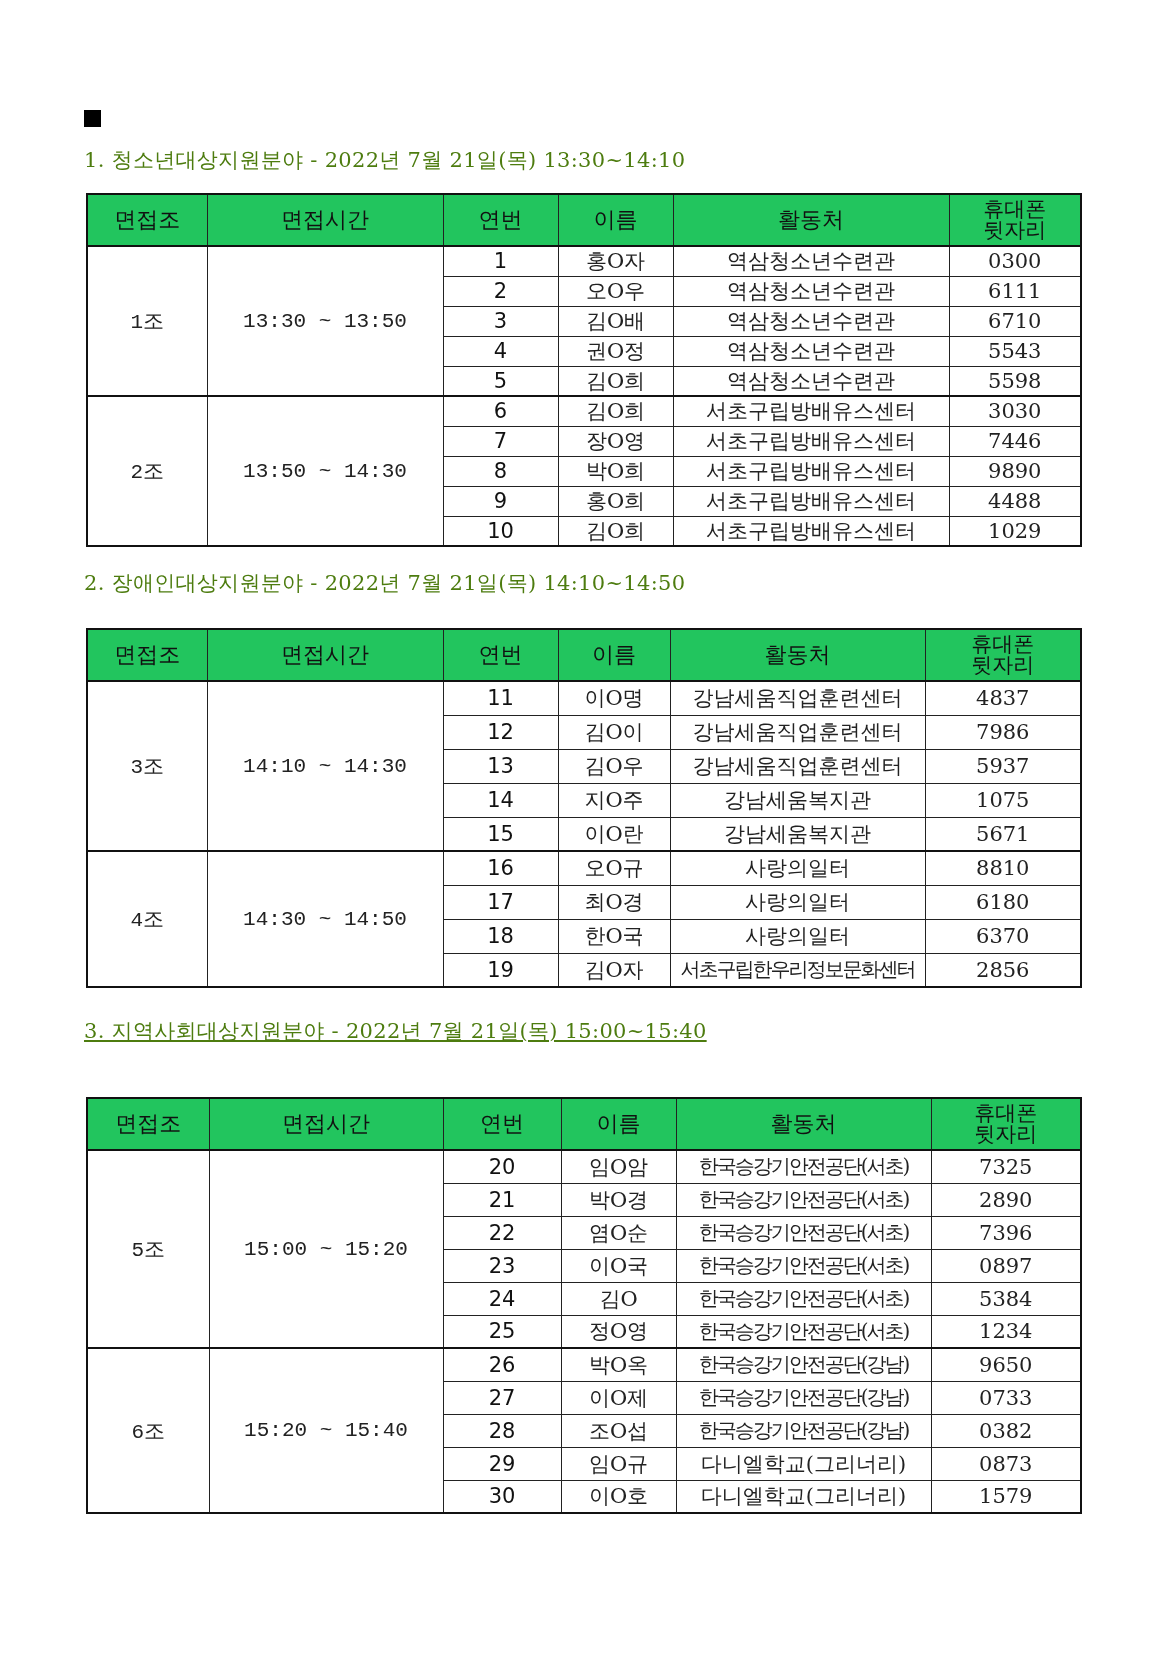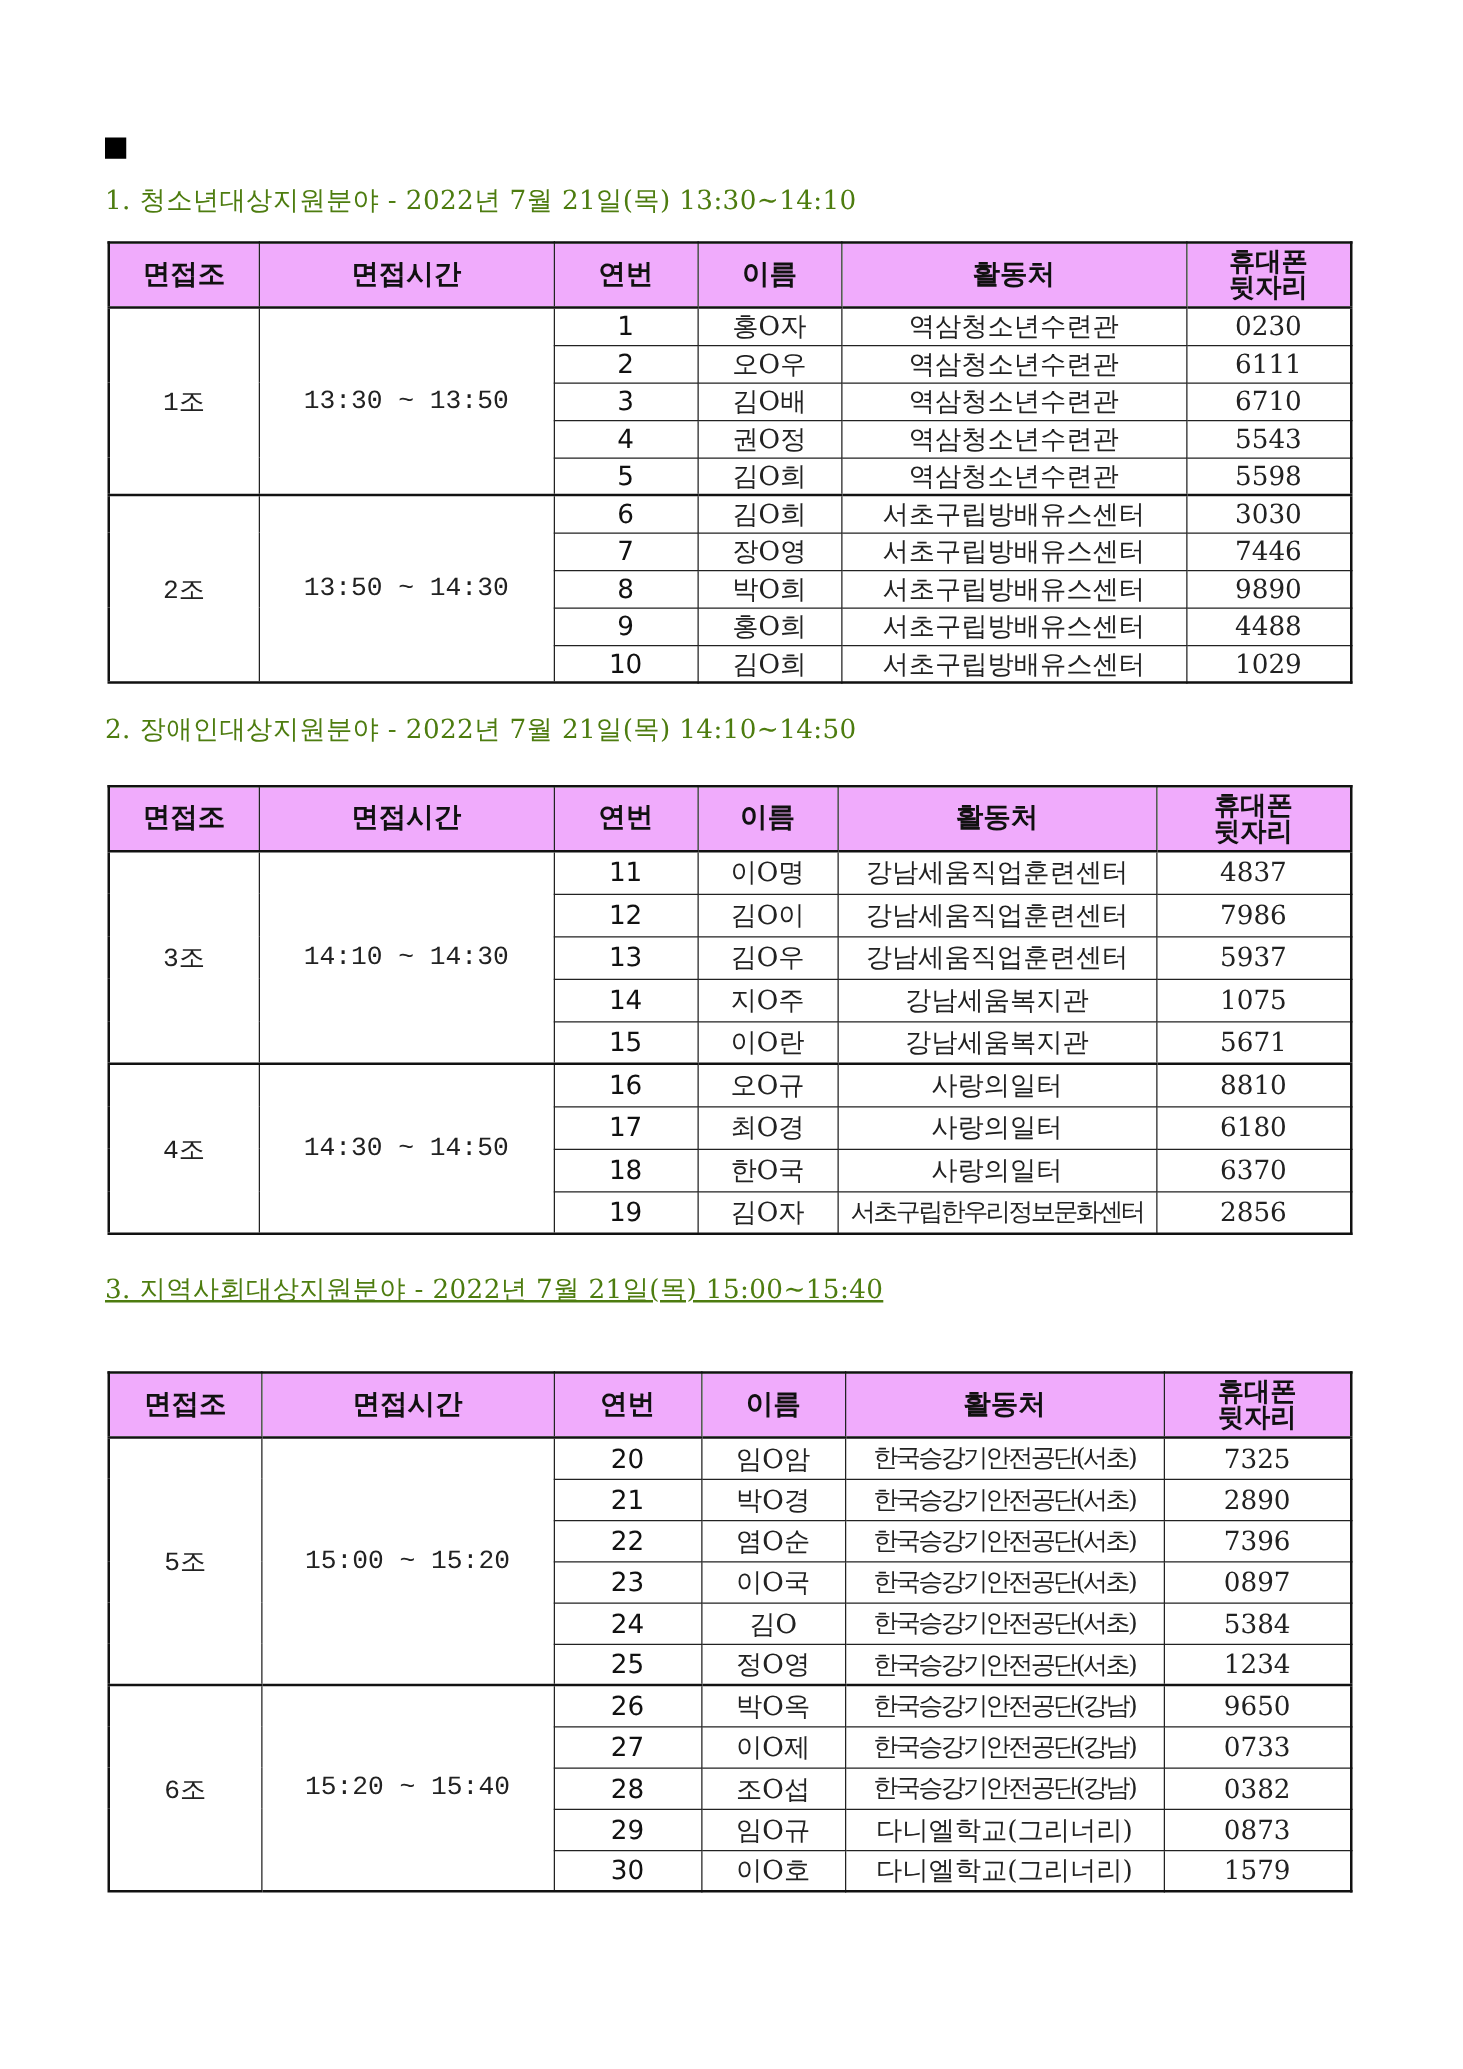--- a/index.html
+++ b/index.html
@@ -25,21 +25,21 @@
     table.roster {
       position: absolute; left: 86px; width: 994px;
       border-collapse: collapse; table-layout: fixed;
       border: 2px solid #111;
     }
     table.roster th, table.roster td {
       border: 1px solid #222; text-align: center; padding: 0;
       overflow: hidden; white-space: nowrap;
     }
     table.roster th {
-      background: #f0abfc; font-weight: bold; font-size: 22px; color: #111;
+      background: #22c55e; font-weight: normal; font-size: 22px; color: #111;
       border-bottom: 2px solid #111; line-height: 22px;
     }
     table.roster th.phone-h { font-size: 21px; line-height: 21px; }
     table.roster td.group, table.roster td.time {
       font-family: Liberation Mono, monospace; font-size: 21px; color: #222;
     }
     table.roster td.cell {
       font-family: "DejaVu Serif", "Liberation Serif", serif;
       font-size: 21px; color: #222;
     }
@@ -75,21 +75,21 @@
       <th class="phone-h"><span>휴대폰</span><br><span>뒷자리</span></th>
     </tr>
   </thead>
   <tbody>
     <tr style="height:30px">
       <td class="group" rowspan="5">1조</td>
       <td class="time" rowspan="5">13:30  ~  13:50</td>
       <td class="num">1</td>
       <td class="cell">홍O자</td>
       <td class="cell org">역삼청소년수련관</td>
-      <td class="cell">0230</td>
+      <td class="cell">0300</td>
     </tr>
     <tr style="height:30px">
       <td class="num">2</td>
       <td class="cell">오O우</td>
       <td class="cell org">역삼청소년수련관</td>
       <td class="cell">6111</td>
     </tr>
     <tr style="height:30px">
       <td class="num">3</td>
       <td class="cell">김O배</td>

